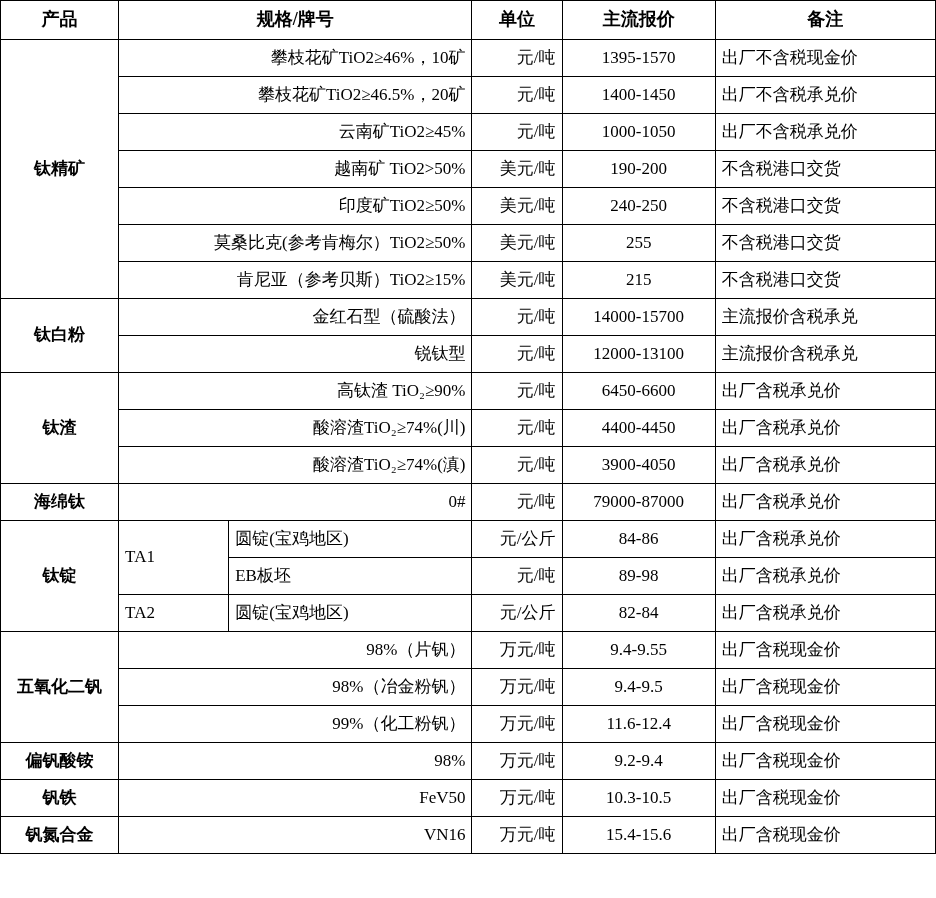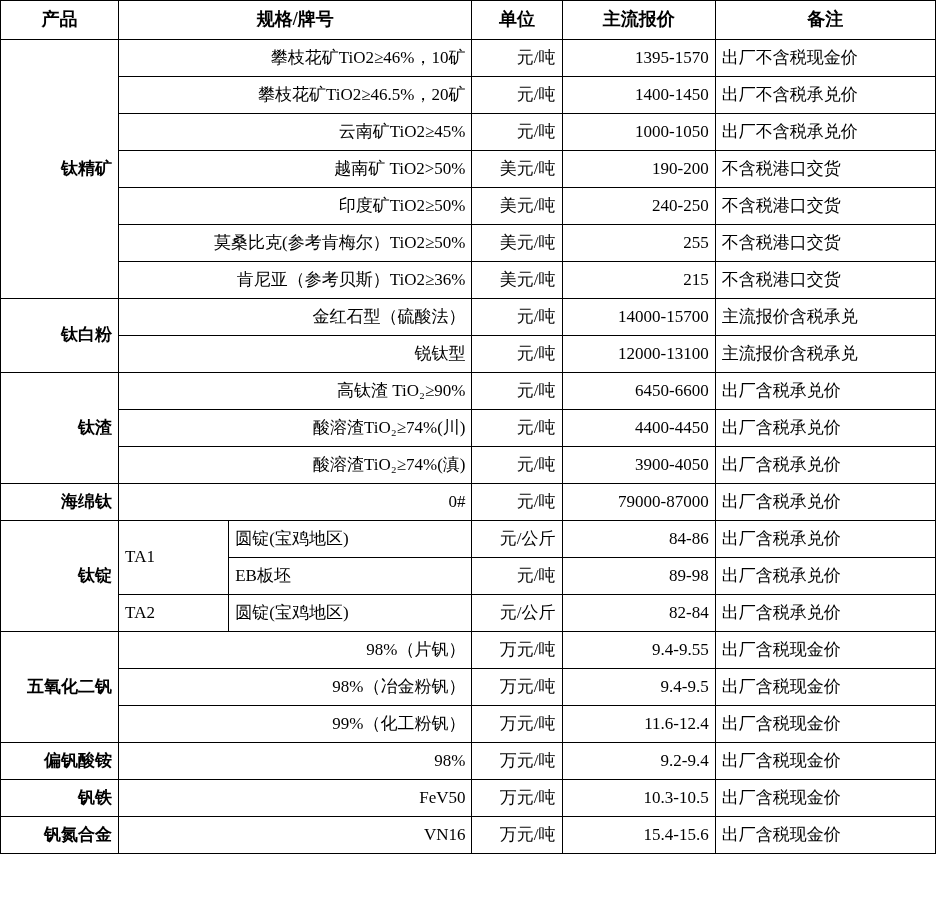--- a/index.html
+++ b/index.html
@@ -28,31 +28,31 @@
     overflow: hidden;
     white-space: nowrap;
   }
   #price-table thead th {
     text-align: center;
     font-weight: bold;
     height: 38px;
     font-size: 18px;
   }
   .cat-cell {
-    text-align: right;
+    text-align: center;
     font-weight: bold;
   }
   .spec-cell {
     text-align: right;
   }
   .unit-cell {
     text-align: right;
   }
   .price-cell {
-    text-align: right;
+    text-align: center;
   }
   .note-cell {
     text-align: left;
   }
   tbody tr {
     height: 37px;
   }
   .sub-left {
     text-align: left;
   }
@@ -114,21 +114,21 @@
         <td class="price-cell">240-250</td>
         <td class="note-cell">不含税港口交货</td>
       </tr>
       <tr>
         <td class="spec-cell" colspan="2">莫桑比克(参考肯梅尔）TiO2≥50%</td>
         <td class="unit-cell">美元/吨</td>
         <td class="price-cell">255</td>
         <td class="note-cell">不含税港口交货</td>
       </tr>
       <tr>
-        <td class="spec-cell" colspan="2">肯尼亚（参考贝斯）TiO2≥36%</td>
+        <td class="spec-cell" colspan="2">肯尼亚（参考贝斯）TiO2≥15%</td>
         <td class="unit-cell">美元/吨</td>
         <td class="price-cell">215</td>
         <td class="note-cell">不含税港口交货</td>
       </tr>
       <tr>
         <td class="cat-cell" rowspan="2">钛白粉</td>
         <td class="spec-cell" colspan="2">金红石型（硫酸法）</td>
         <td class="unit-cell">元/吨</td>
         <td class="price-cell">14000-15700</td>
         <td class="note-cell">主流报价含税承兑</td>

